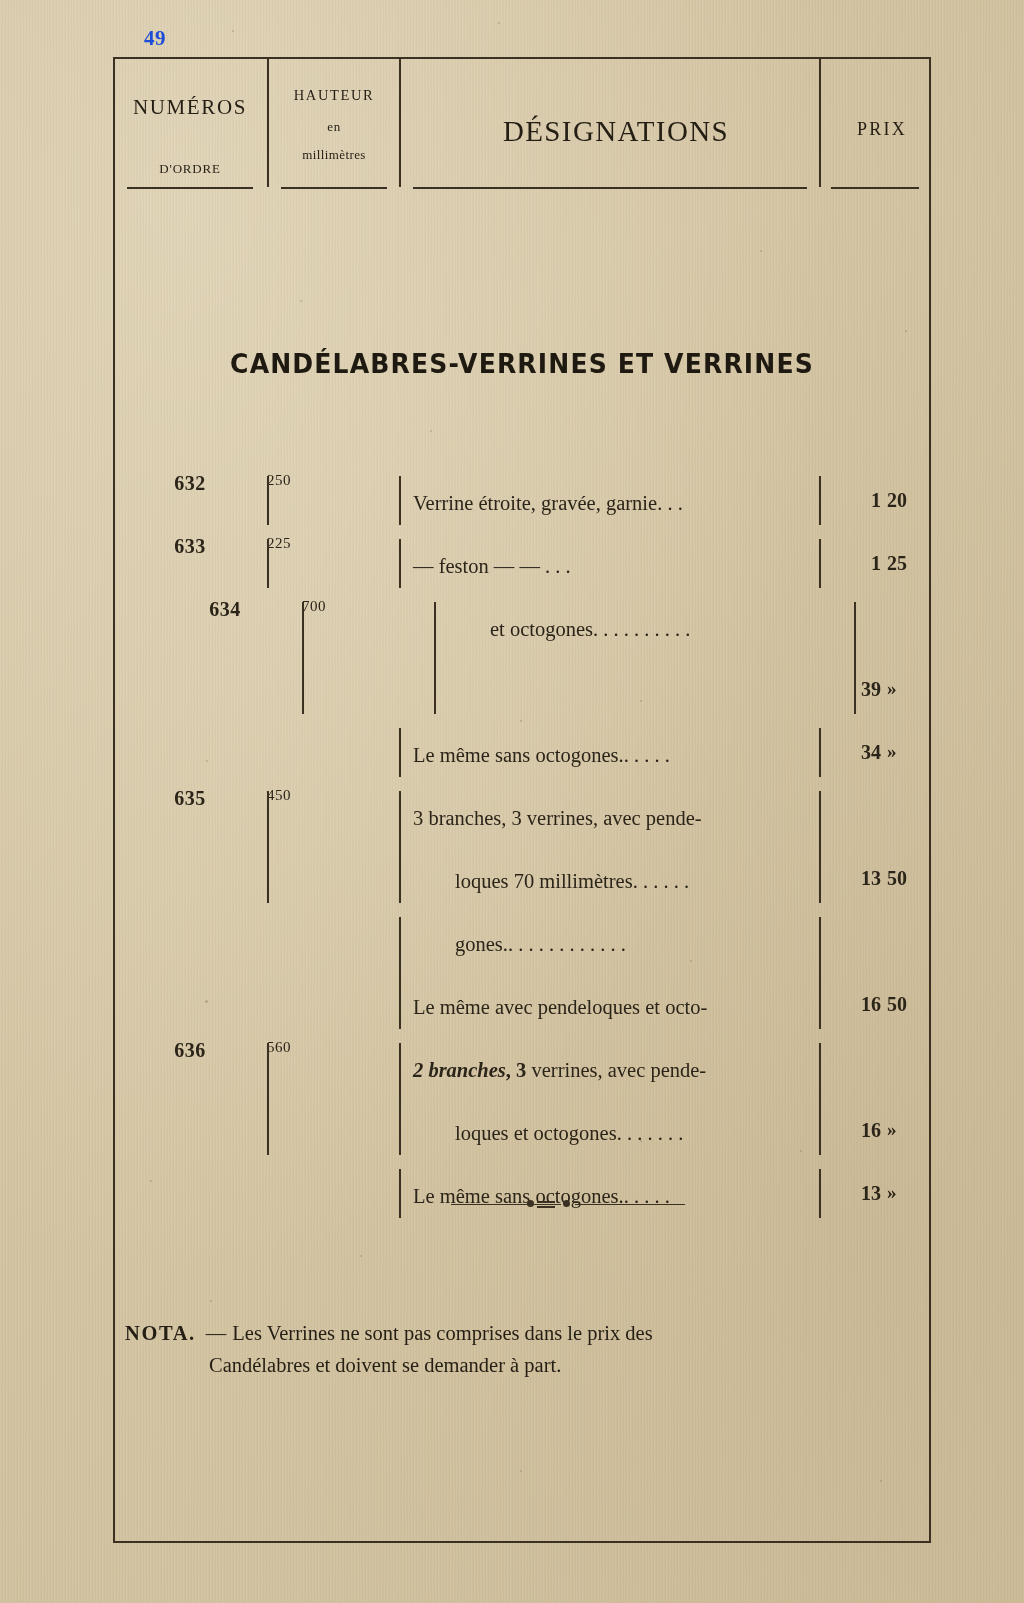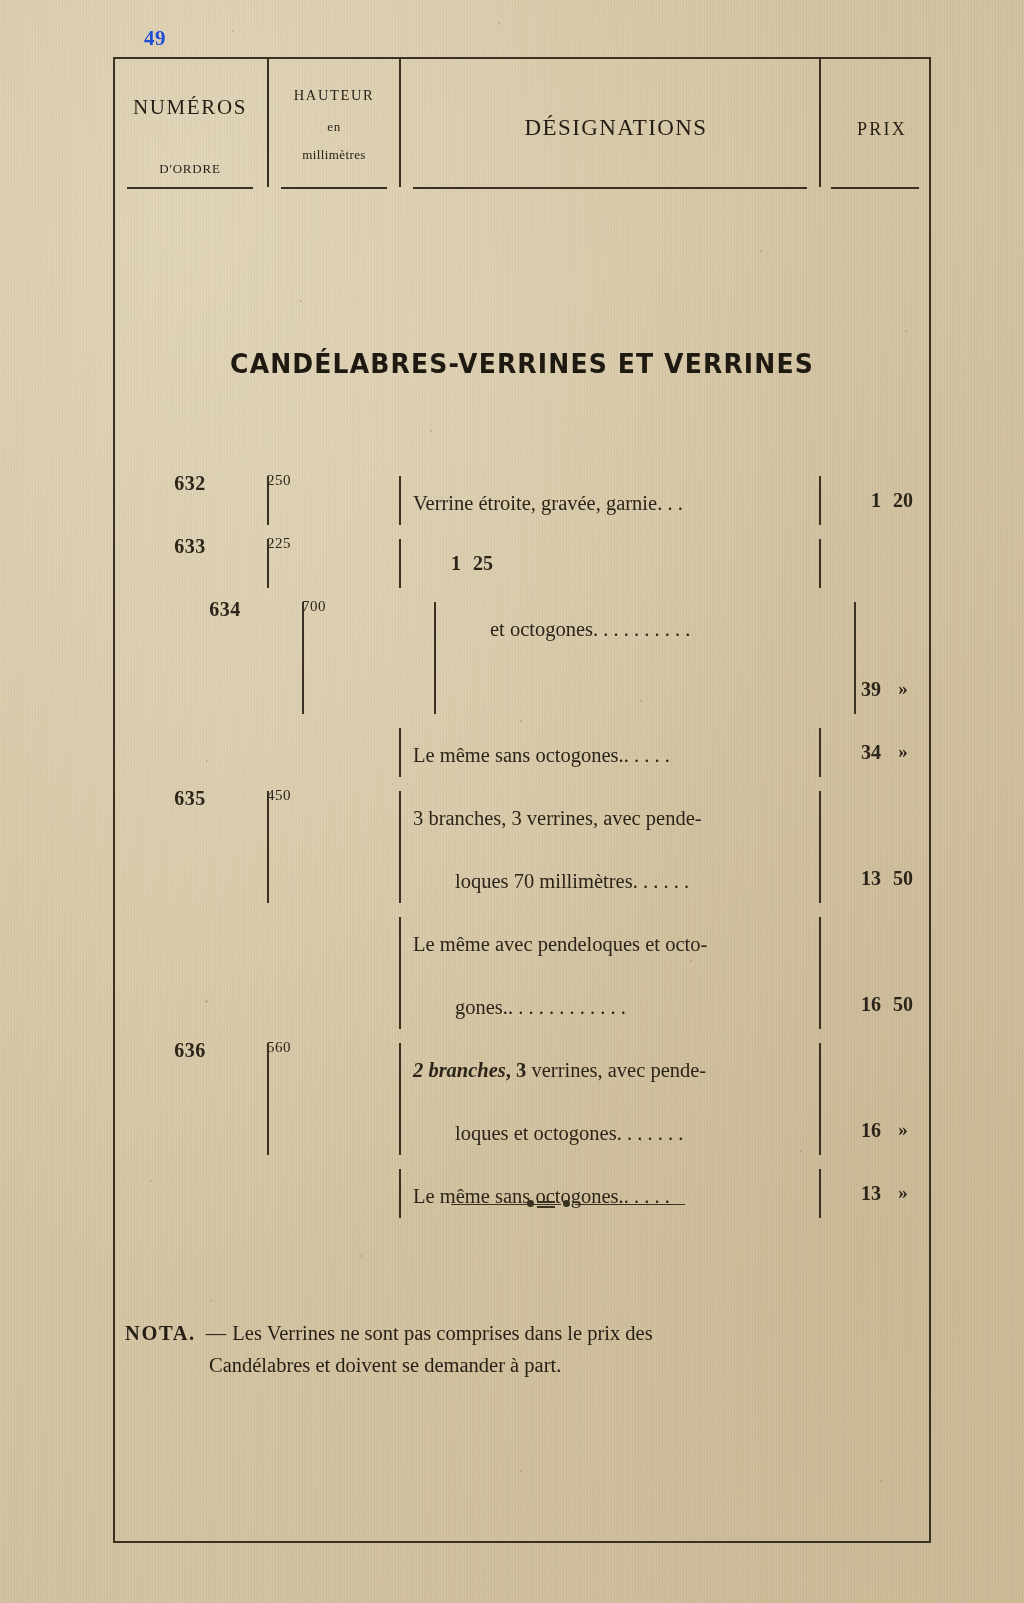--- a/index.html
+++ b/index.html
@@ -181,21 +181,21 @@
     left: 28px;
     top: 2px;
     width: 34px;
     text-align: right;
   }
   .prix-frac {
     position: absolute;
     left: 68px;
     top: 2px;
     width: 32px;
-    text-align: center;
+    text-align: left;
   }
   .prix-frac.guill {
     font-weight: bold;
     font-size: 19px;
   }
 
   
   .vsep {
     position: absolute;
     width: 0;
@@ -315,21 +315,21 @@
       <div class="h-small hl3">D'ORDRE</div>
     </div>
 
     <div class="head-cell hc-hauteur">
       <div class="h-sub" style="position:absolute;left:0;right:0;top:30px;">HAUTEUR</div>
       <div class="h-small" style="position:absolute;left:0;right:0;top:62px;letter-spacing:0.5px;">en</div>
       <div class="h-small" style="position:absolute;left:0;right:0;top:90px;letter-spacing:0.4px;">millimètres</div>
     </div>
 
     <div class="head-cell hc-design">
-      <div class="h-main-sc hl-mid" style="font-size:23px;letter-spacing:1.4px;">DÉSIGNATIONS</div>
+      <div class="h-main-sc hl-mid" style="font-size:29px;letter-spacing:1.4px;">DÉSIGNATIONS</div>
     </div>
 
     <div class="head-cell hc-prix">
       <div class="h-sub hl-mid" style="font-size:18px;letter-spacing:2.2px;top:62px;">PRIX</div>
     </div>
   </div>
 
   <div class="section-title">CANDÉLABRES-VERRINES ET VERRINES</div>
 
   <div class="tbl" id="tbl">
@@ -343,20 +343,23 @@
           <span class="prix-int" style="top:19px;">1</span>
           <span class="prix-frac" style="top:19px;">20</span>
         </div>
         <div class="vsep vsep-a" style="top:6px;height:49px;"></div>
         <div class="vsep vsep-b" style="top:6px;height:49px;"></div>
         <div class="vsep vsep-c" style="top:6px;height:49px;"></div>
       </div>
       <div class="row" style="height:63px;">
         <div class="c-num">633</div>
         <div class="c-haut">225</div>
+        <div class="c-des">
+          <div class="desline" style="height:63px;line-height:63px;">—    feston    —      —   . . .</div>
+        </div>
         <div class="c-prix">
           <span class="prix-int" style="top:19px;">1</span>
           <span class="prix-frac" style="top:19px;">25</span>
         </div>
         <div class="vsep vsep-a" style="top:6px;height:49px;"></div>
         <div class="vsep vsep-b" style="top:6px;height:49px;"></div>
         <div class="vsep vsep-c" style="top:6px;height:49px;"></div>
       </div>
       <div class="row" style="height:126px;margin-left:35px;">
         <div class="c-num">634</div>
@@ -397,22 +400,22 @@
           <span class="prix-frac" style="top:82px;">50</span>
         </div>
         <div class="vsep vsep-a" style="top:6px;height:112px;"></div>
         <div class="vsep vsep-b" style="top:6px;height:112px;"></div>
         <div class="vsep vsep-c" style="top:6px;height:112px;"></div>
       </div>
       <div class="row" style="height:126px;">
         <div class="c-num"></div>
         <div class="c-haut"></div>
         <div class="c-des">
+          <div class="desline indent" style="height:63px;line-height:63px;">gones.. . . . . . . . . . . .</div>
           <div class="desline" style="height:63px;line-height:63px;">Le même avec pendeloques et octo-</div>
-          <div class="desline indent" style="height:63px;line-height:63px;">gones.. . . . . . . . . . . .</div>
         </div>
         <div class="c-prix">
           <span class="prix-int" style="top:82px;">16</span>
           <span class="prix-frac" style="top:82px;">50</span>
         </div>
         <div class="vsep vsep-b" style="top:6px;height:112px;"></div>
         <div class="vsep vsep-c" style="top:6px;height:112px;"></div>
       </div>
       <div class="row" style="height:126px;">
         <div class="c-num">636</div>

